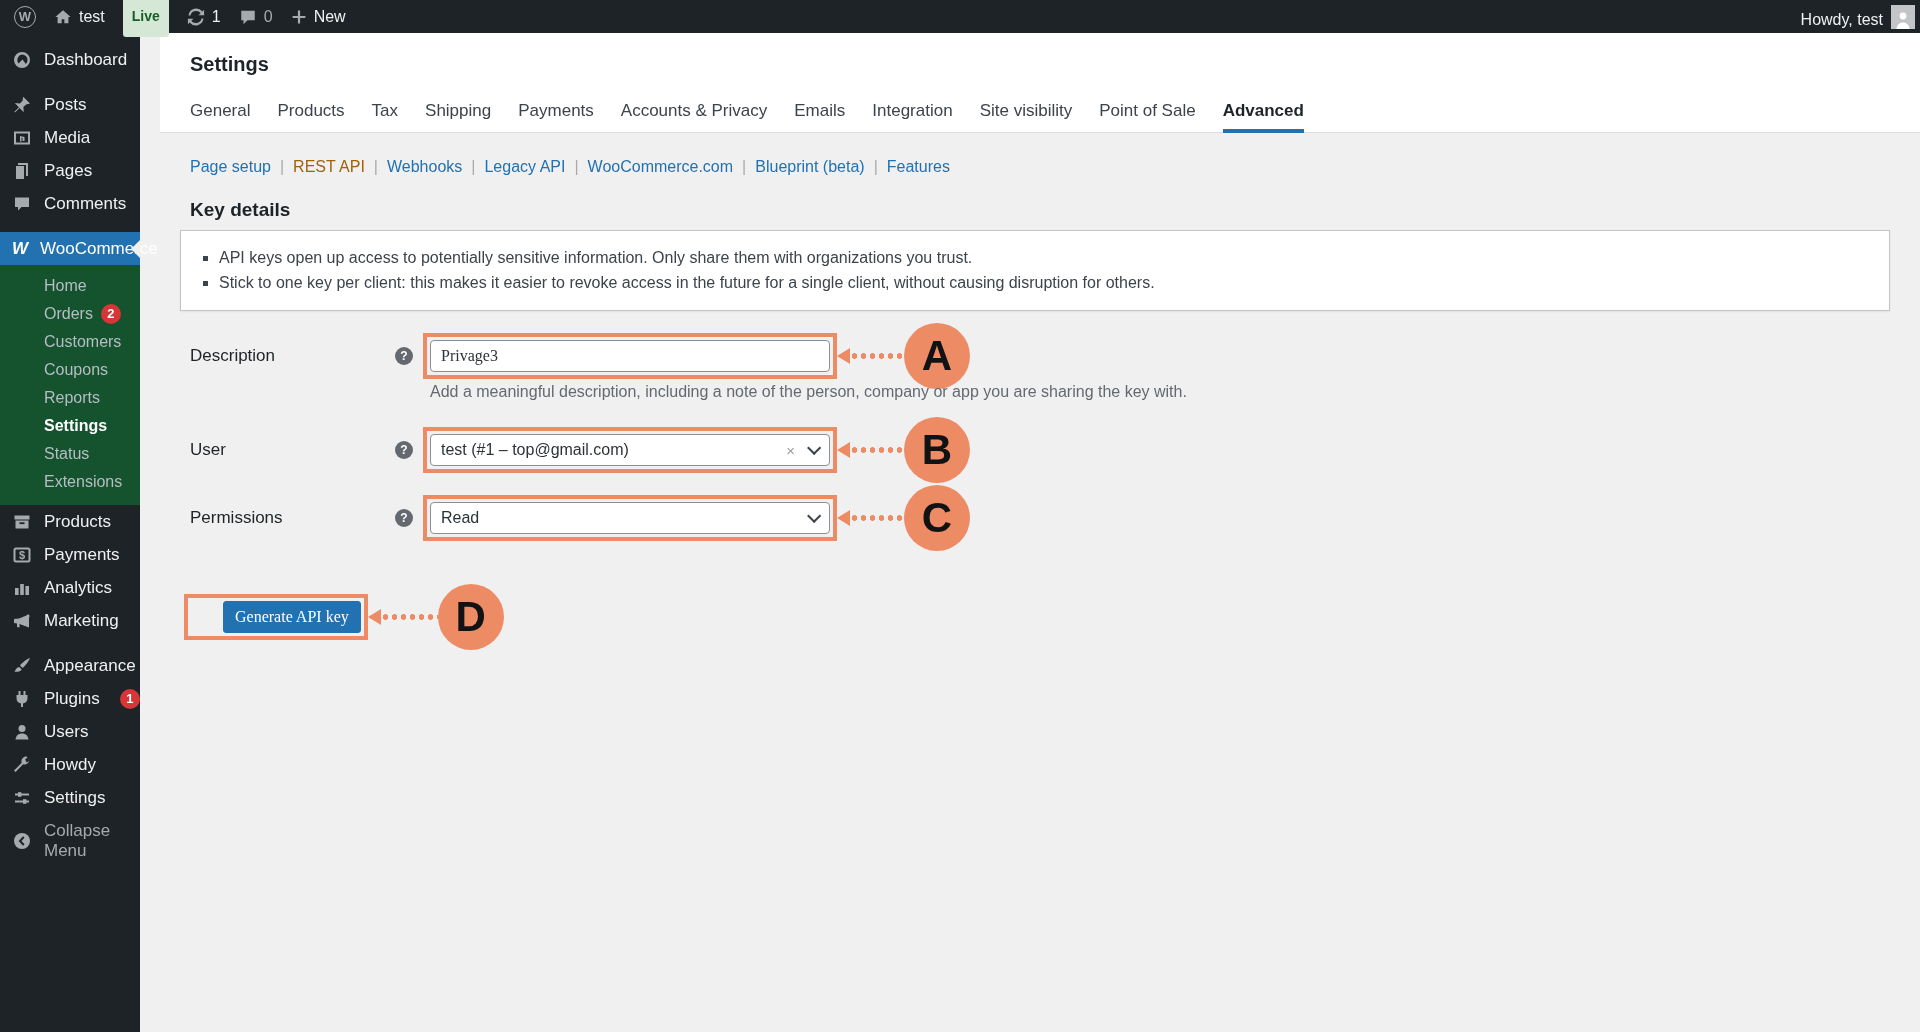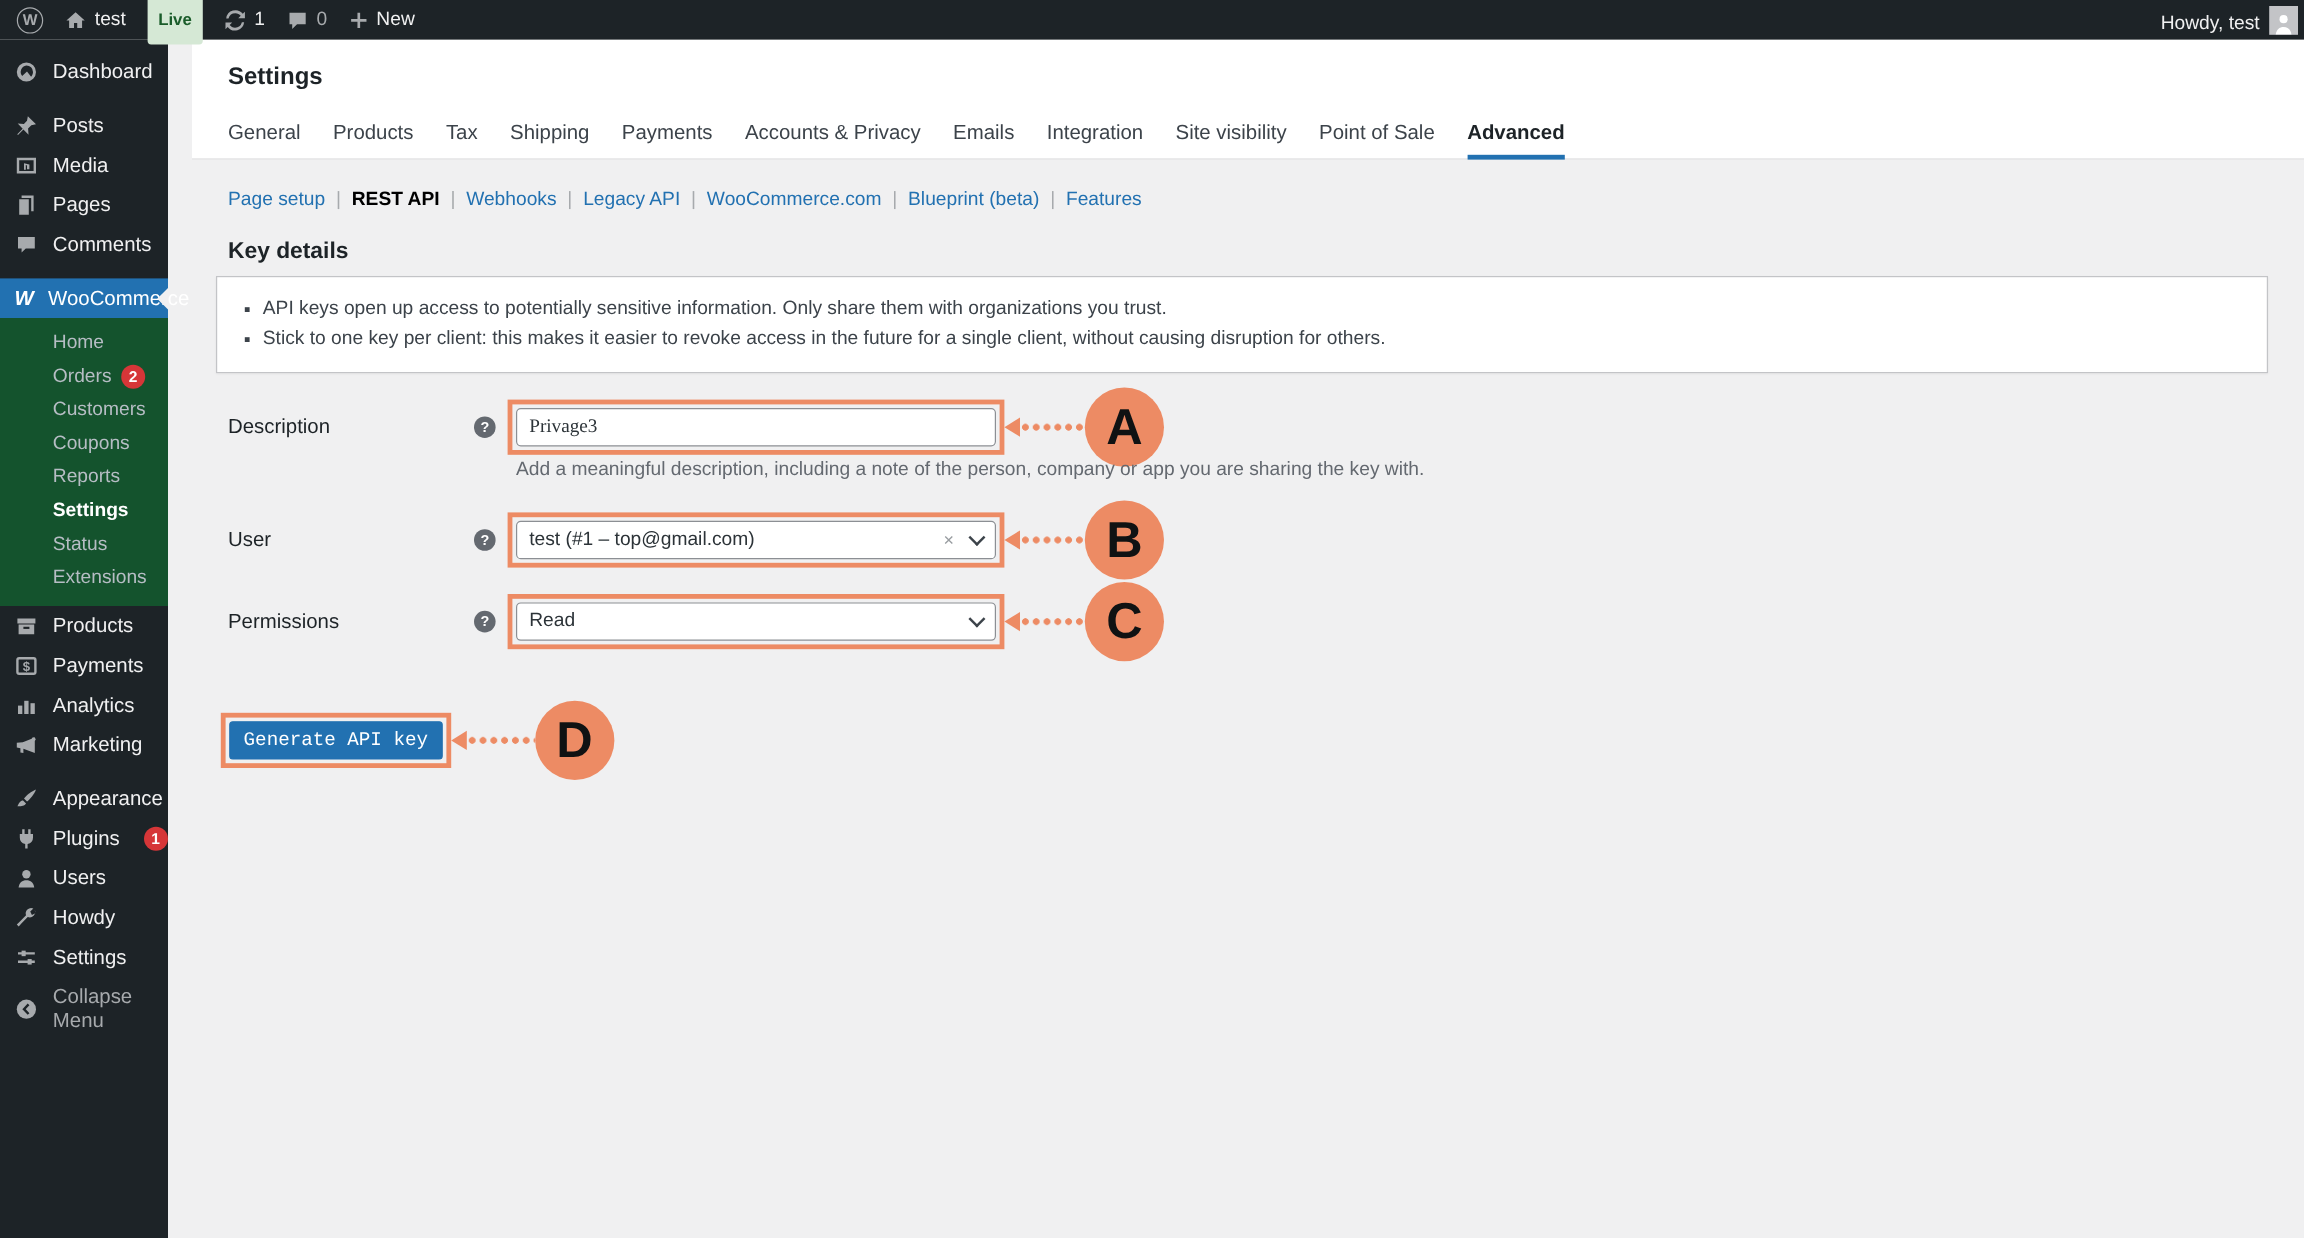--- a/index.html
+++ b/index.html
@@ -44,21 +44,21 @@
   #content { position:absolute; top:33px; left:160px; width:1760px; height:999px; background:#f0f0f1; }
   .content-header { background:#fff; height:100px; border-bottom:1px solid #dcdcde; position:relative; }
   .page-title { font-size:20px; font-weight:600; padding:20px 0 0 30px; color:#1d2327; }
   .tabs { position:absolute; left:30px; bottom:-1px; display:flex; gap:27px; }
   .tab { font-size:17px; color:#3c434a; padding-bottom:12px; cursor:pointer; }
   .tab.active { color:#1d2327; font-weight:700; padding-bottom:8px; border-bottom:4px solid #2271b1; }
 
   .subnav { margin:25px 0 0 30px; font-size:16px; display:flex; align-items:center; }
   .subnav .pipe { color:#a7aaad; margin:0 9px; }
   .subnav a { color:#2271b1; text-decoration:none; cursor:pointer; }
-  .subnav .current { color:#000000; font-weight:700; }
+  .subnav .current { color:#a16207; font-weight:400; }
 
   .section-title { margin:23px 0 0 30px; font-size:19px; font-weight:700; color:#1d2327; }
 
   .notice-box { margin:9px 30px 0 20px; background:#fff; border:1px solid #c3c4c7;
     box-shadow:0 1px 2px rgba(0,0,0,.06); padding:13px 12px; }
   .notice-box ul { margin:0; padding-left:26px; }
   .notice-box li { list-style:square; font-size:16px; color:#3c434a; line-height:22px; margin:3px 0; }
 
   
   .form-row { display:flex; align-items:flex-start; padding-left:30px; }
@@ -77,21 +77,21 @@
     background:#fff; font-family:Liberation Serif, serif; font-size:16px; color:#2c3338; padding:0 10px; }
   .select-box { width:400px; height:32px; border:1px solid #8c8f94; border-radius:4px; background:#fff;
     display:flex; align-items:center; padding:0 10px; font-size:16px; color:#2c3338; cursor:pointer; }
   .select-box .sel-text { flex:1; }
   .clear-x { color:#999da1; font-size:15px; margin-right:12px; cursor:pointer; }
   .chev { width:10px; height:10px; border-right:2px solid #3c434a; border-bottom:2px solid #3c434a;
     transform:rotate(45deg) translateY(-3px); margin-right:2px; }
   .helper-text { margin:4px 0 0 7px; font-size:16px; color:#646970; }
 
   .primary-btn { background:#2271b1; border:1px solid #2271b1; color:#fff; font-size:16px;
-    font-family:Liberation Mono, monospace; height:32px; padding:0 11px; border-radius:3px; cursor:pointer; }
+    font-family:Liberation Serif, serif; height:32px; padding:0 11px; border-radius:3px; cursor:pointer;margin-left:32px; }
 
   
   .pointer { display:flex; align-items:center; height:46px; }
   .arrow-head { width:0; height:0; border:8px solid transparent; border-right:13px solid #ed8b64;
     border-left-width:0; }
   .dots { height:6px; width:54px;
     background-image:radial-gradient(circle, #ed8b64 2.6px, transparent 3px);
     background-size:9px 6px; background-repeat:repeat-x; background-position:left center; }
   .dots-d { width:57px; }
   .anno-circle { width:66px; height:66px; border-radius:50%; background:#ed8b64; flex:0 0 66px;

